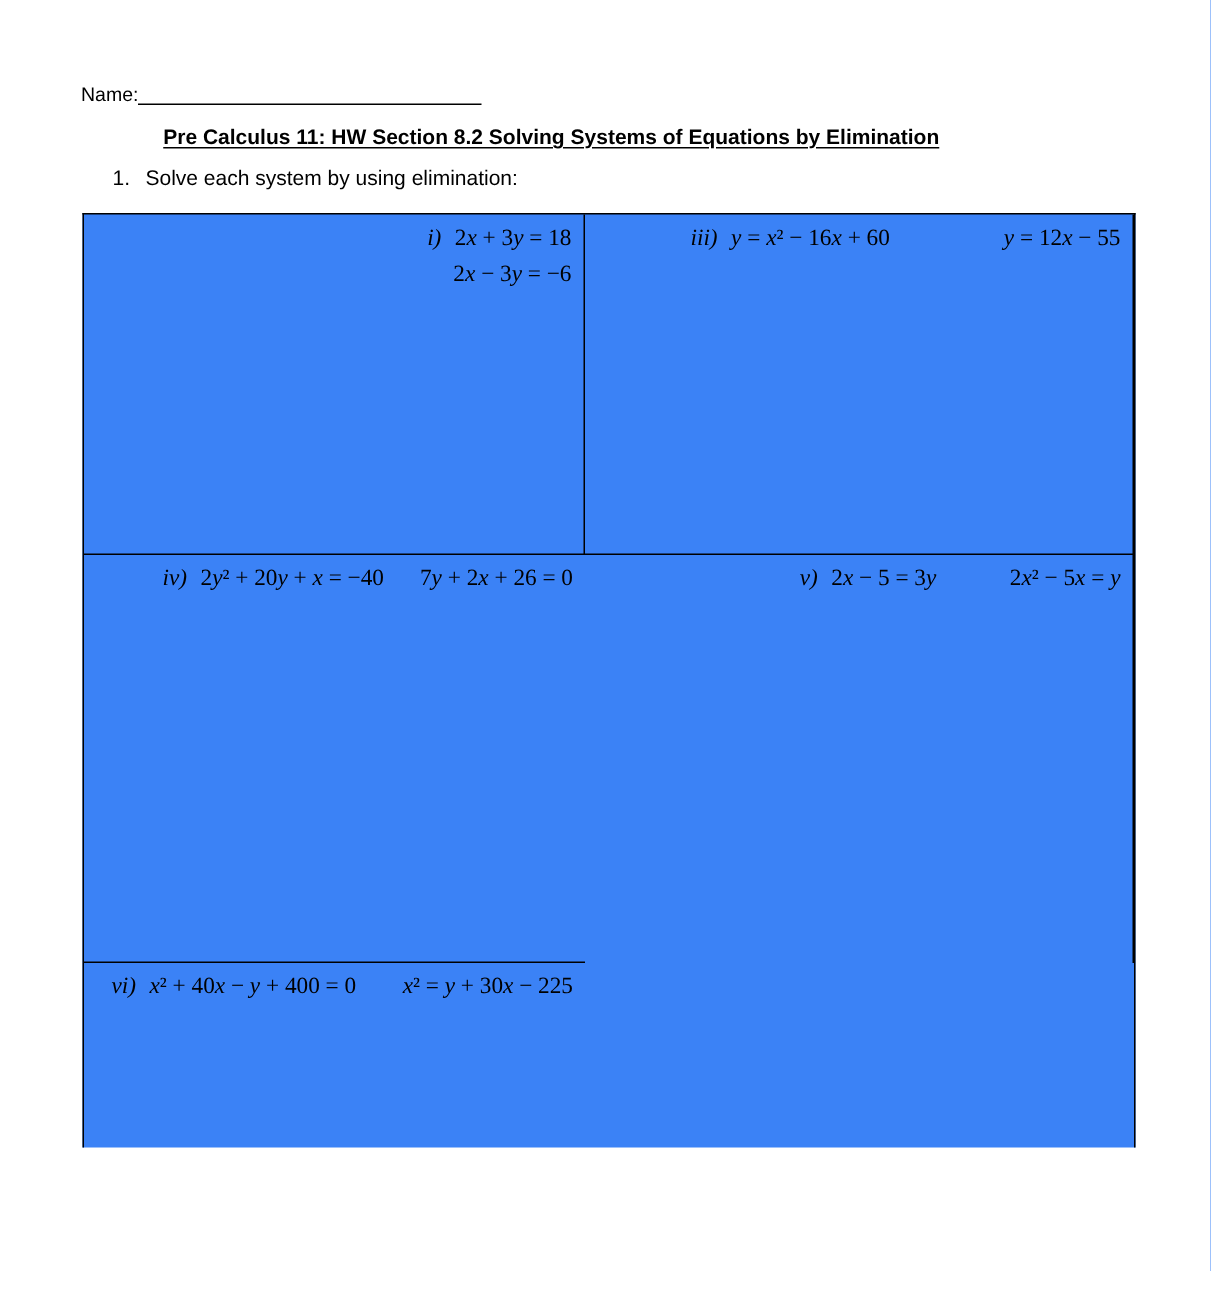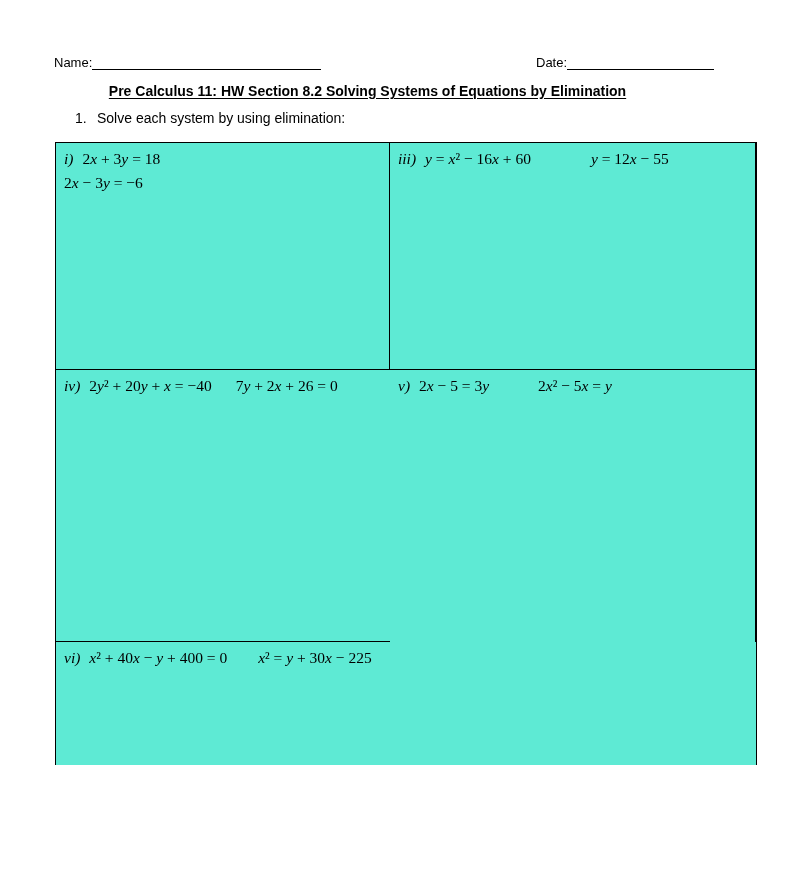--- a/index.html
+++ b/index.html
@@ -41,55 +41,53 @@
 
   
   .grid {
     position: absolute; top: 142px; left: 55px;
     width: 702px; height: 623px;
     border: 1.5px solid #000;
     border-bottom: none;
     display: grid;
     grid-template-columns: 334px 1fr;
     grid-template-rows: 227px 272px 1fr;
-    background: #5eead4;
+    background: #3b82f6;
+    text-align: right;
   }
   .cell { padding: 5px 8px; overflow: hidden; }
   .cell.col1 { border-right: 1.5px solid #000; }
   .cell.rowa, .cell.rowb { border-bottom: 1.5px solid #000; }
 
   
   .eq-line { white-space: nowrap; margin-top: 2px; }
   .eq-line.second { margin-top: 6px; }
   .plabel {
     font-family: "Liberation Serif", serif;
     font-style: italic;
     font-size: 15.5px;
     margin-right: 9px;
   }
   .eq {
     font-family: "Liberation Serif", serif;
     font-size: 15.5px;
     font-style: normal;
   }
   .indent { display: inline-block; }
-  .gap60 { margin-left: 60px; }
+  .gap60 { margin-left: 76px; }
   .gap24 { margin-left: 24px; }
   .gap43 { margin-left: 49px; }
   .gap57 { margin-left: 31px; }
 </style>
 </head>
 <body>
 
 <div class="hdr-row">
   <span class="name-group">
     <span class="hdr-label">Name:</span><span class="blank-line name-blank"></span>
-  </span>
-  <span class="date-group">
-    <span class="hdr-label">Date:</span><span class="blank-line date-blank"></span>
   </span>
 </div>
 
 <div class="title">Pre Calculus 11: HW Section 8.2 Solving Systems of Equations by Elimination</div>
 
 <div class="instruction">
   <span class="instr-num">1.</span><span>Solve each system by using elimination:</span>
 </div>
 
 <div class="grid">

